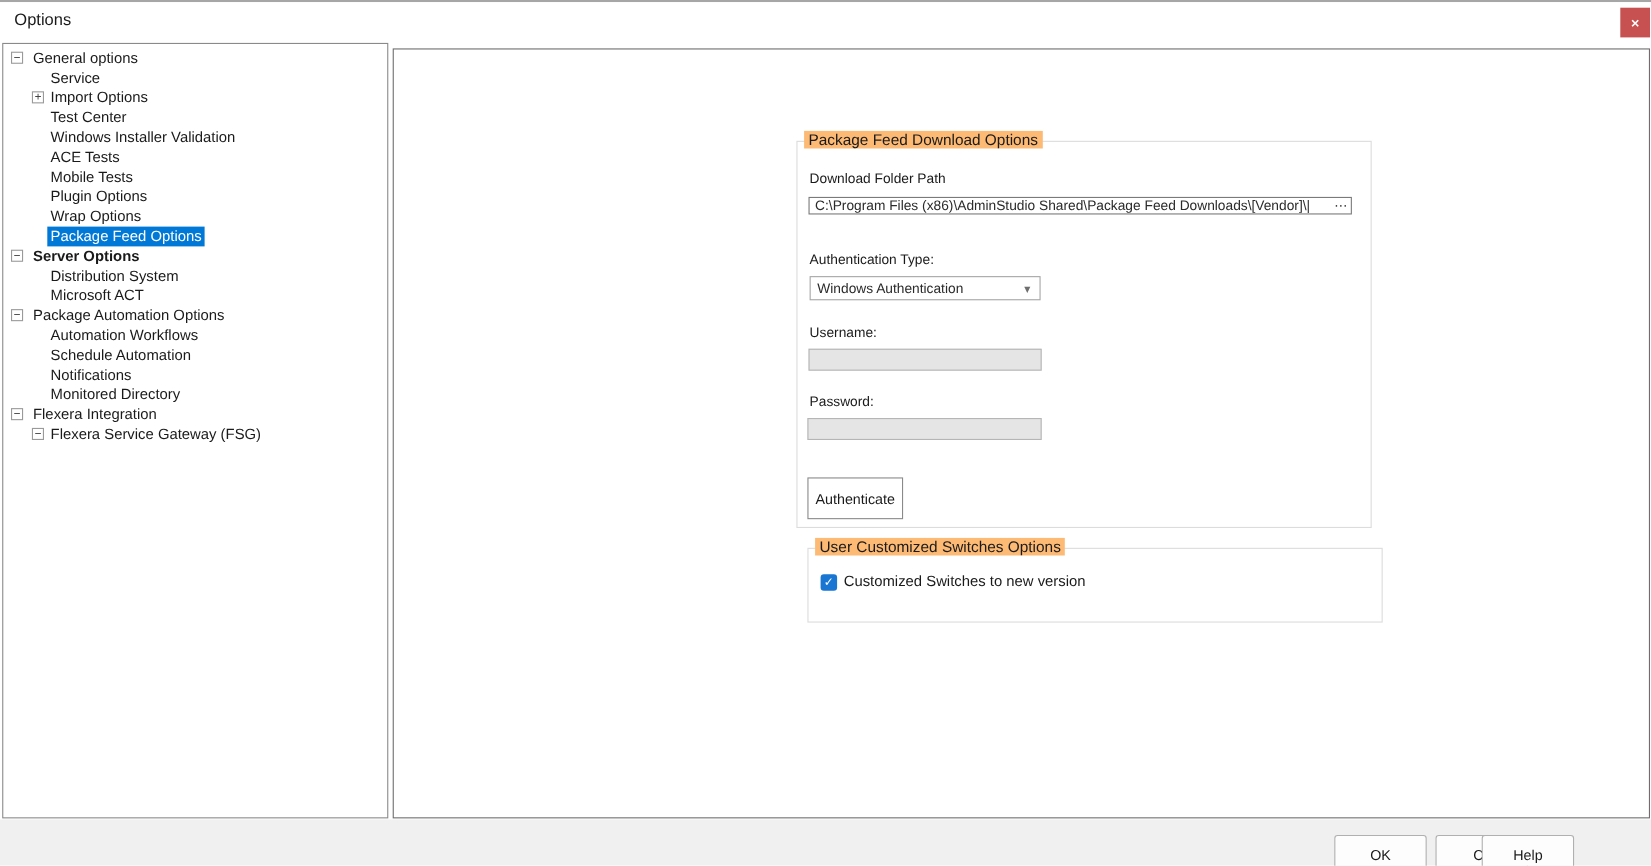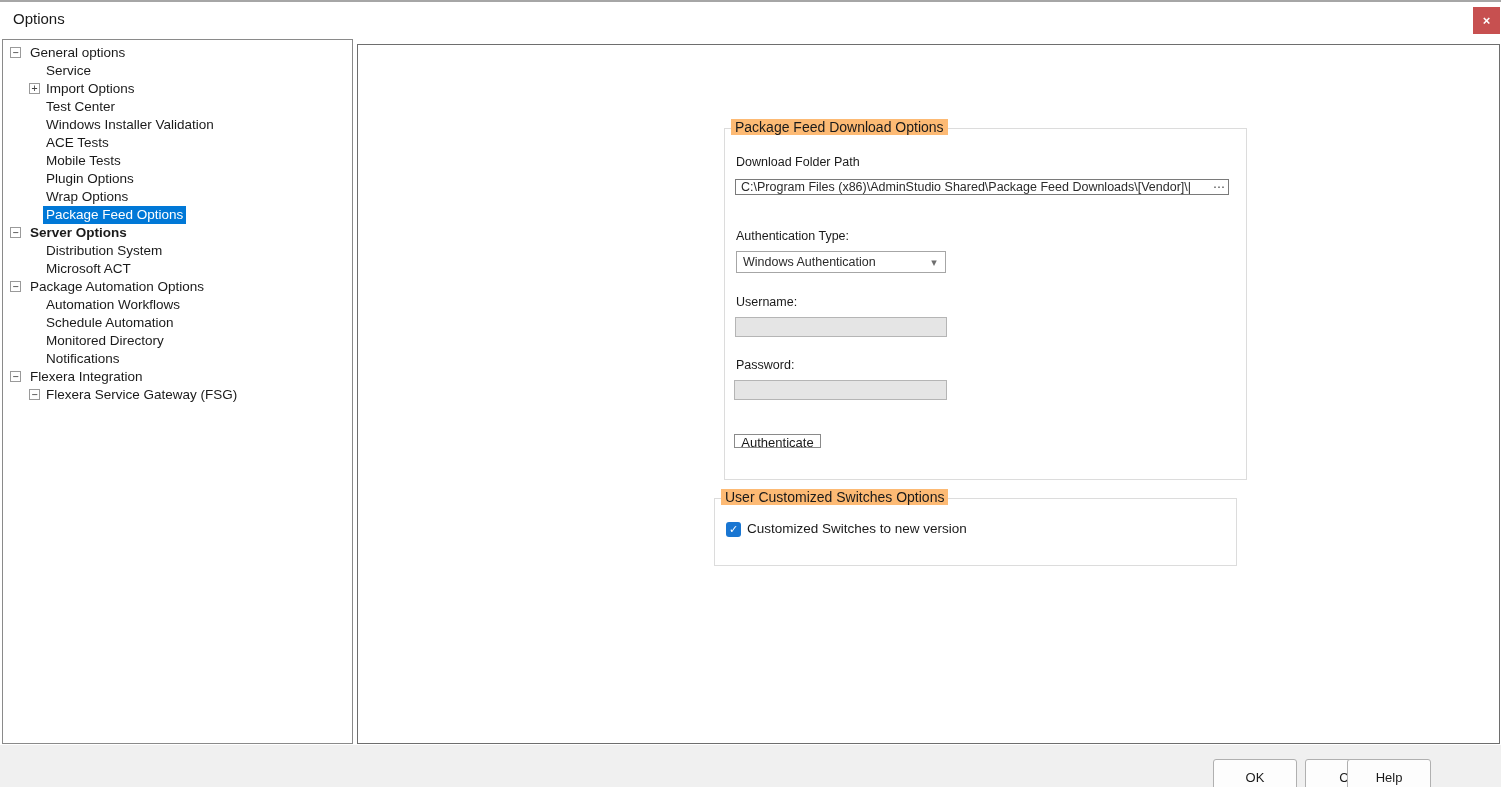--- a/index.html
+++ b/index.html
@@ -37,21 +37,21 @@
   .content-panel {
     position: absolute; left: 357px; top: 44px; width: 1143px; height: 700px;
     background: #ffffff; border: 1px solid #6e6e6e;
   }
   .groupbox { position: absolute; border: 1px solid #dcdcdc; background: #ffffff; }
   .groupbox-title {
     position: absolute; top: -10px; left: 6px; background: #fdba74; padding: 0 4px;
     font-size: 14px; color: #1a1a1a; white-space: nowrap;
   }
   .group-download { left: 366px; top: 83px; width: 523px; height: 352px; }
-  .group-switches { left: 356px; top: 453px; width: 523px; height: 68px; }
+  .group-switches { left: 376px; top: 453px; width: 523px; height: 68px; }
   .ctl-label { position: absolute; font-size: 12.5px; color: #1a1a1a; white-space: nowrap; }
   .path-field {
     position: absolute; left: 10px; top: 50px; width: 494px; height: 16px;
     border: 1px solid #7a7a7a; background: #ffffff; display: flex; align-items: center;
   }
   .path-text {
     flex: 1; font-size: 12.5px; color: #2b2b2b; padding-left: 5px;
     white-space: nowrap; overflow: hidden;
   }
   .browse-dots {
@@ -61,21 +61,21 @@
     position: absolute; left: 11px; top: 122px; width: 210px; height: 22px;
     border: 1px solid #a6a6a6; background: #ffffff; display: flex; align-items: center;
   }
   .combobox-text { flex: 1; font-size: 12.5px; padding-left: 6px; color: #2b2b2b; }
   .combobox-arrow { width: 22px; text-align: center; color: #6e6e6e; font-size: 11px; }
   .text-field-disabled {
     position: absolute; height: 20px; background: #e5e5e5; border: 1px solid #b5b5b5;
     font-size: 12.5px; padding: 0 4px; color: #2b2b2b; font-family: "Liberation Sans", sans-serif;
   }
   .authenticate-btn {
-    position: absolute; left: 9px; top: 305px; width: 87px; height: 14px;
+    position: absolute; left: 9px; top: 305px; width: 87px; height: 38px;
     background: #ffffff; border: 1px solid #8a8a8a; font-size: 13px; color: #1a1a1a;
     font-family: "Liberation Sans", sans-serif; cursor: default;
   }
   .checkbox {
     position: absolute; left: 11px; top: 23px; width: 15px; height: 15px;
     background: #1976d2; border-radius: 3px; color: #ffffff; display: flex;
     align-items: center; justify-content: center; font-size: 11px; cursor: default;
   }
   .checkbox-label { position: absolute; left: 32px; top: 22px; font-size: 13.5px; white-space: nowrap; }
   
@@ -111,22 +111,22 @@
     <div class="tree-row"><span class="tree-label" style="margin-left: 40px;">Mobile Tests</span></div>
     <div class="tree-row"><span class="tree-label" style="margin-left: 40px;">Plugin Options</span></div>
     <div class="tree-row"><span class="tree-label" style="margin-left: 40px;">Wrap Options</span></div>
     <div class="tree-row"><span class="tree-label selected" style="margin-left: 40px;">Package Feed Options</span></div>
     <div class="tree-row"><span class="tree-expander" style="left: 7px;">−</span><span class="tree-label" style="margin-left: 24px; font-weight: bold;">Server Options</span></div>
     <div class="tree-row"><span class="tree-label" style="margin-left: 40px;">Distribution System</span></div>
     <div class="tree-row"><span class="tree-label" style="margin-left: 40px;">Microsoft ACT</span></div>
     <div class="tree-row"><span class="tree-expander" style="left: 7px;">−</span><span class="tree-label" style="margin-left: 24px;">Package Automation Options</span></div>
     <div class="tree-row"><span class="tree-label" style="margin-left: 40px;">Automation Workflows</span></div>
     <div class="tree-row"><span class="tree-label" style="margin-left: 40px;">Schedule Automation</span></div>
+    <div class="tree-row"><span class="tree-label" style="margin-left: 40px;">Notifications</span></div>
     <div class="tree-row"><span class="tree-label" style="margin-left: 40px;">Monitored Directory</span></div>
-    <div class="tree-row"><span class="tree-label" style="margin-left: 40px;">Notifications</span></div>
     <div class="tree-row"><span class="tree-expander" style="left: 7px;">−</span><span class="tree-label" style="margin-left: 24px;">Flexera Integration</span></div>
     <div class="tree-row"><span class="tree-expander" style="left: 26px;">−</span><span class="tree-label" style="margin-left: 40px;">Flexera Service Gateway (FSG)</span></div>
   </div>
 
 <div class="content-panel">
 
   <div class="groupbox group-download">
     <div class="groupbox-title">Package Feed Download Options</div>
 
     <div class="ctl-label" style="left:11px; top:26px;">Download Folder Path</div>

